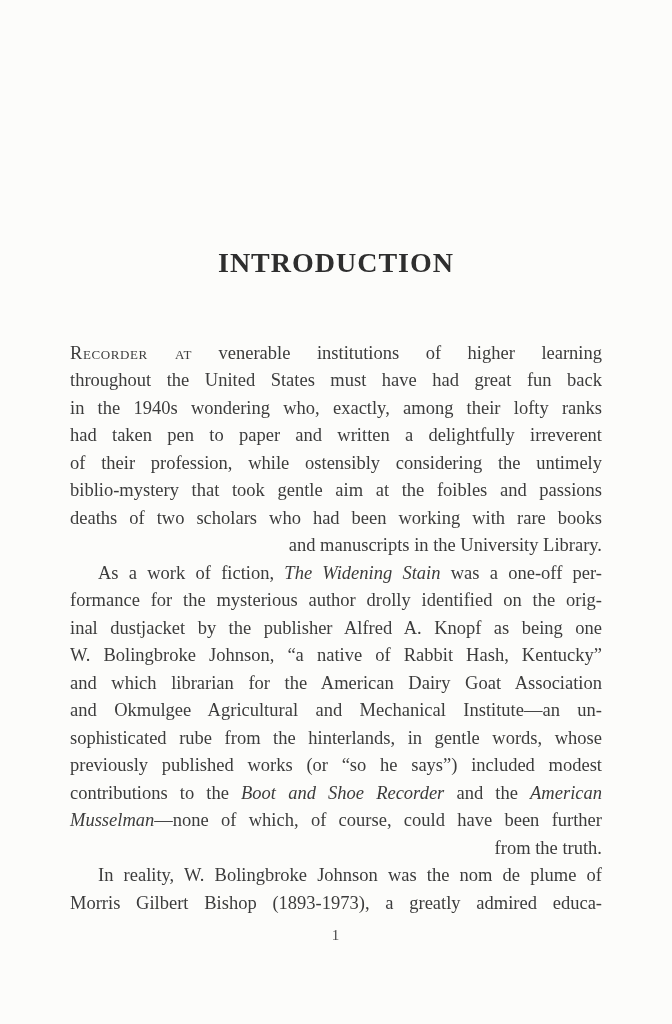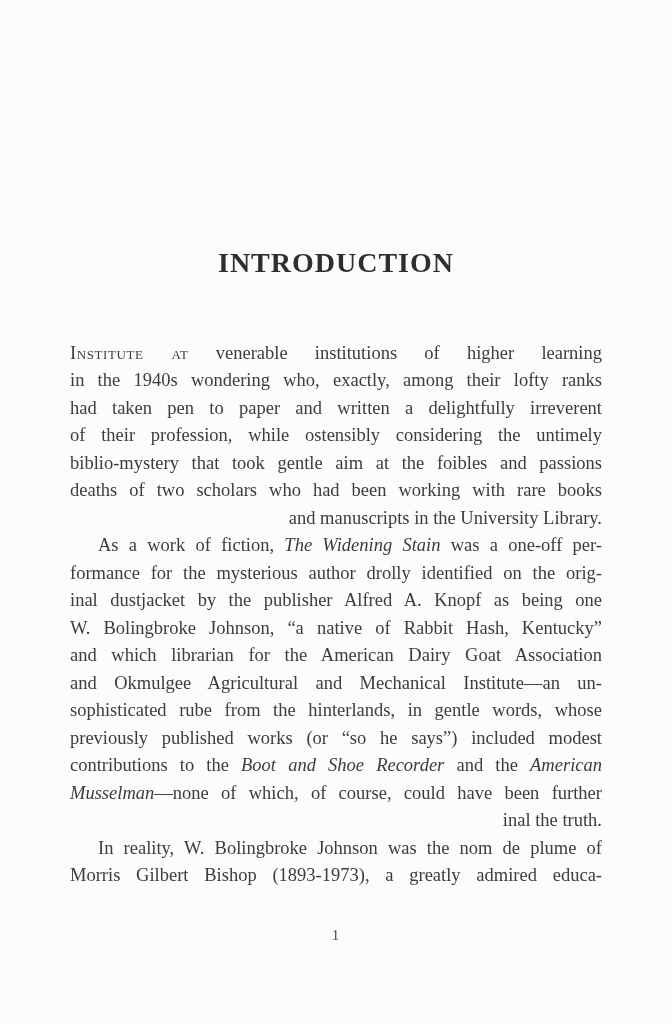--- a/index.html
+++ b/index.html
@@ -68,40 +68,41 @@
   }
 </style>
 </head>
 <body>
 
 <div class="page">
   <h1 class="chapter-title">INTRODUCTION</h1>
 
   <div class="body-text">
       <div>
-        <div class="line j"><span class="smallcaps">Institute at</span><span> venerable institutions of higher learning</span></div>
+        <div class="line j"><span class="smallcaps">Recorder at</span><span> venerable institutions of higher learning</span></div>
+        <div class="line j"><span>throughout the United States must have had great fun back</span></div>
         <div class="line j"><span>in the 1940s wondering who, exactly, among their lofty ranks</span></div>
         <div class="line j"><span>had taken pen to paper and written a delightfully irreverent</span></div>
         <div class="line j"><span>of their profession, while ostensibly considering the untimely</span></div>
         <div class="line j"><span>biblio-mystery that took gentle aim at the foibles and passions</span></div>
         <div class="line j"><span>deaths of two scholars who had been working with rare books</span></div>
         <div class="line"><span>and manuscripts in the University Library.</span></div>
       </div>
       <div>
         <div class="line j indent"><span>As a work of fiction, </span><span class="italic">The Widening Stain</span><span> was a one-off per-</span></div>
         <div class="line j"><span>formance for the mysterious author drolly identified on the orig-</span></div>
         <div class="line j"><span>inal dustjacket by the publisher Alfred A. Knopf as being one</span></div>
         <div class="line j"><span>W. Bolingbroke Johnson, “a native of Rabbit Hash, Kentucky”</span></div>
         <div class="line j"><span>and which librarian for the American Dairy Goat Association</span></div>
         <div class="line j"><span>and Okmulgee Agricultural and Mechanical Institute—an un-</span></div>
         <div class="line j"><span>sophisticated rube from the hinterlands, in gentle words, whose</span></div>
         <div class="line j"><span>previously published works (or “so he says”) included modest</span></div>
         <div class="line j"><span>contributions to the </span><span class="italic">Boot and Shoe Recorder</span><span> and the </span><span class="italic">American</span></div>
         <div class="line j"><span class="italic">Musselman</span><span>—none of which, of course, could have been further</span></div>
-        <div class="line"><span>inal the truth.</span></div>
+        <div class="line"><span>from the truth.</span></div>
       </div>
       <div>
         <div class="line j indent"><span>In reality, W. Bolingbroke Johnson was the nom de plume of</span></div>
         <div class="line j"><span>Morris Gilbert Bishop (1893-1973), a greatly admired educa-</span></div>
       </div>
     </div>
 
   <div class="footer">
     <span class="page-number">1</span>
   </div>

